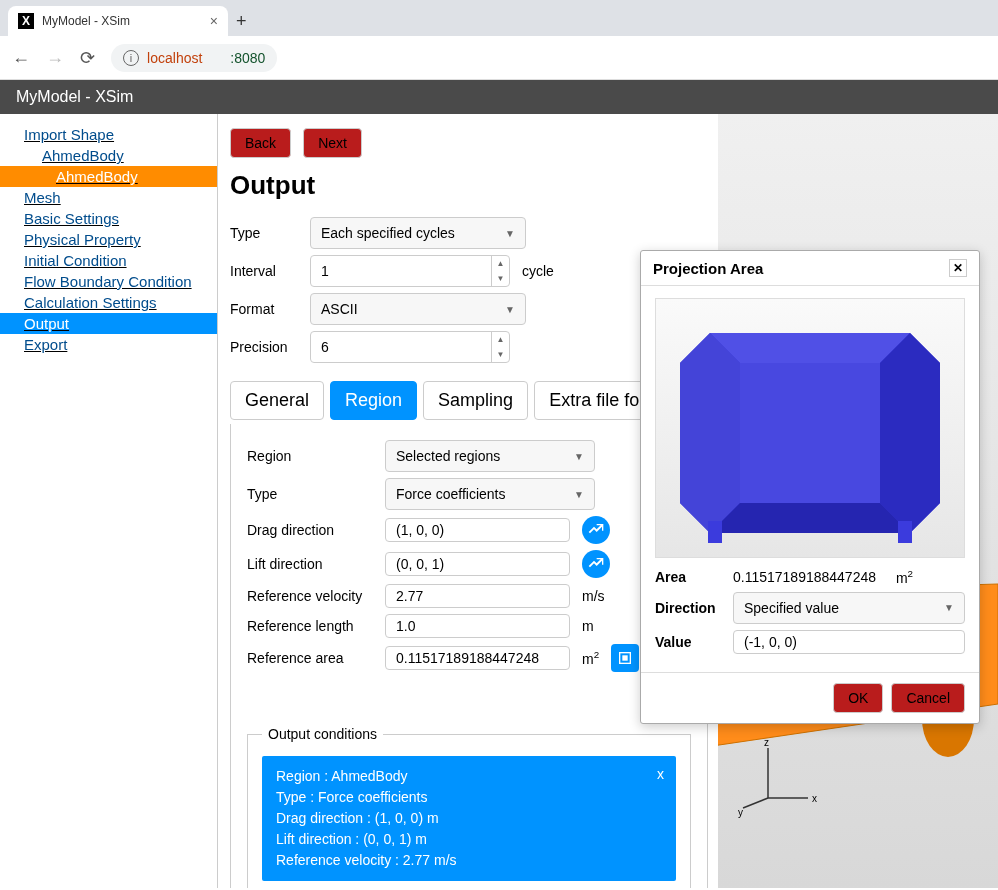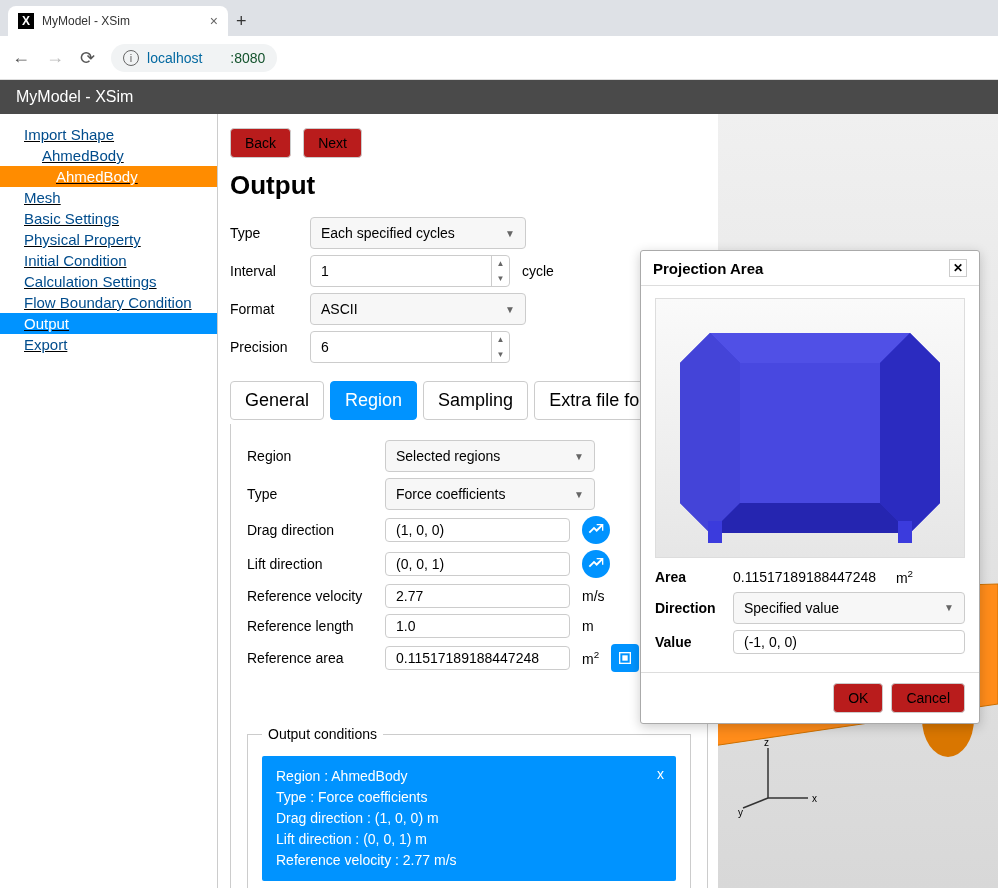--- a/index.html
+++ b/index.html
@@ -9,21 +9,21 @@
     .browser-chrome { background: #dee1e6; height: 80px; }
     .browser-tabs { display: flex; height: 36px; padding-top: 6px; padding-left: 8px; align-items: center; }
     .browser-tab { background: #fff; height: 30px; display: flex; align-items: center; padding: 0 10px; gap: 8px; border-radius: 8px 8px 0 0; min-width: 220px; font-size: 12px; color: #333; }
     .browser-tab .favicon { width: 16px; height: 16px; background: #000; color: #fff; display: inline-flex; align-items: center; justify-content: center; font-size: 12px; font-weight: bold; }
     .browser-tab .close { margin-left: auto; color: #666; font-size: 14px; }
     .browser-newtab { margin-left: 8px; font-size: 18px; color: #333; }
     .browser-nav { background: #fff; height: 44px; display: flex; align-items: center; padding: 0 12px; gap: 16px; border-bottom: 1px solid #ddd; }
     .browser-nav .nav-btn { color: #555; font-size: 18px; }
     .addr { background: #f1f3f4; height: 28px; border-radius: 14px; display: flex; align-items: center; padding: 0 12px; gap: 8px; font-size: 14px; color: #333; }
     .addr .info { width:16px; height:16px; border:1px solid #666; border-radius:50%; display:inline-flex; align-items:center; justify-content:center; font-size:11px; color:#666; }
-    .addr .host { color: #0369a1; }
+    .addr .host { color: #c2410c; }
     .addr .path { color: #14532d; padding-left: 28px; }
     
     
     .app-header { background: #4a4a4a; color: #fff; padding: 8px 16px; font-size: 16px; }
     
     
     .app-body { display: flex; height: calc(890px - 80px - 36px); position: relative; }
     
     
     .sidebar { width: 218px; border-right: 1px solid #ccc; padding-top: 10px; font-size: 15px; text-decoration: underline; }
@@ -116,22 +116,22 @@
 <div class="app-body">
 
   <div class="sidebar">
     <div class="tree-item">Import Shape</div>
     <div class="tree-item level2">AhmedBody</div>
     <div class="tree-item level3 highlighted">AhmedBody</div>
     <div class="tree-item">Mesh</div>
     <div class="tree-item">Basic Settings</div>
     <div class="tree-item">Physical Property</div>
     <div class="tree-item">Initial Condition</div>
+    <div class="tree-item">Flow Boundary Condition</div>
     <div class="tree-item">Calculation Settings</div>
-    <div class="tree-item">Flow Boundary Condition</div>
     <div class="tree-item active">Output</div>
     <div class="tree-item">Export</div>
   </div>
 
   <div class="main">
     <div class="nav-buttons">
       <button class="btn">Back</button>
       <button class="btn">Next</button>
     </div>
     <h1>Output</h1>

